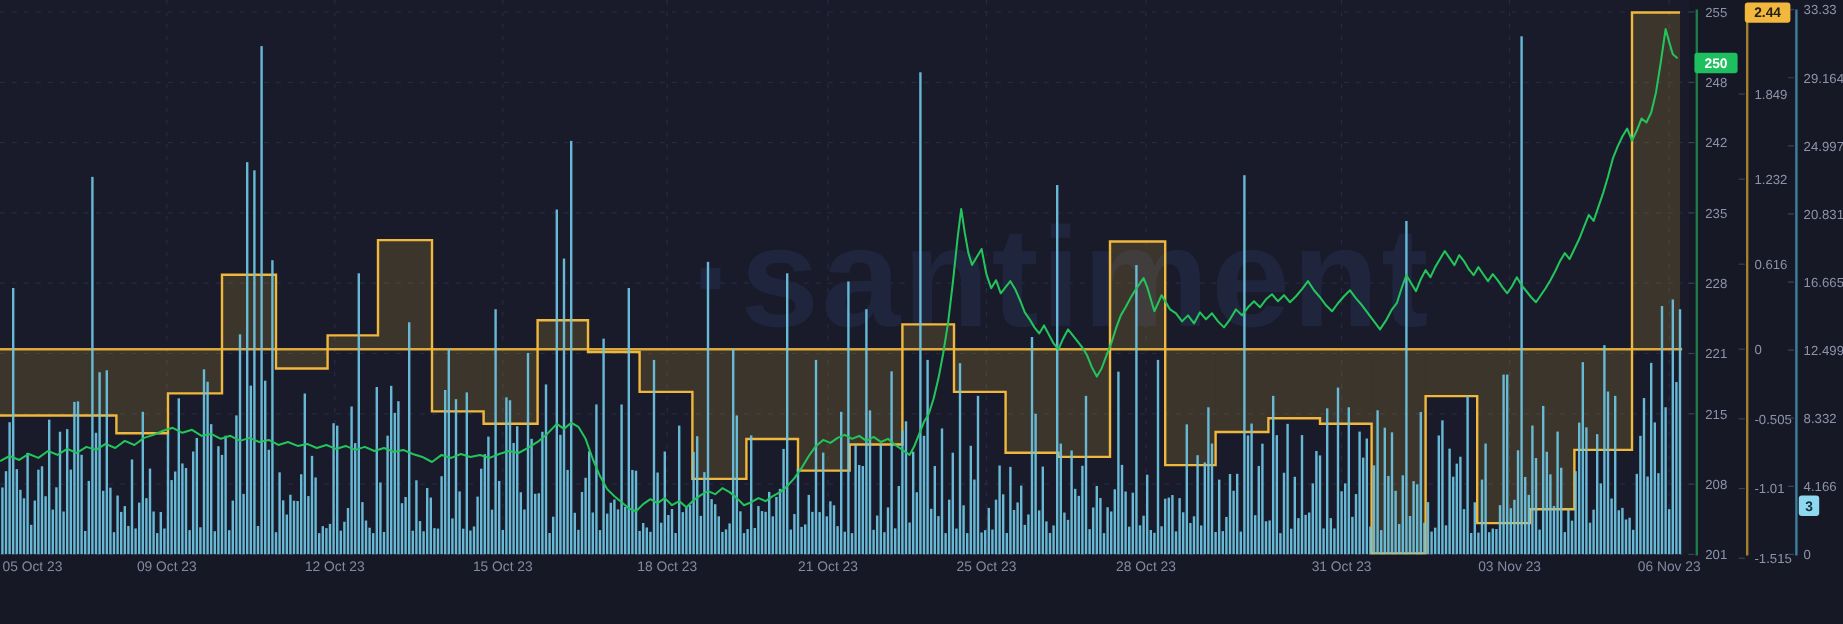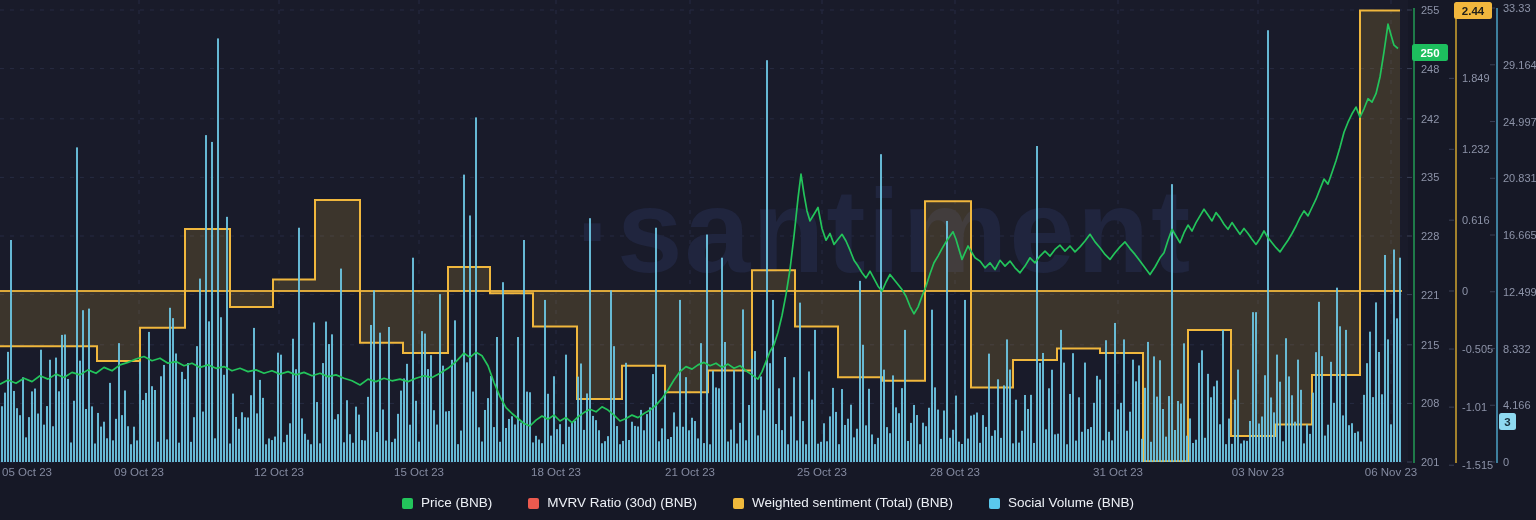--- a/index.html
+++ b/index.html
@@ -639,31 +639,13 @@
         <text x="556" y="476" font-size="11.5" fill="#848aa0" text-anchor="middle">18 Oct 23</text>
         <text x="690" y="476" font-size="11.5" fill="#848aa0" text-anchor="middle">21 Oct 23</text>
         <text x="822" y="476" font-size="11.5" fill="#848aa0" text-anchor="middle">25 Oct 23</text>
         <text x="955" y="476" font-size="11.5" fill="#848aa0" text-anchor="middle">28 Oct 23</text>
         <text x="1118" y="476" font-size="11.5" fill="#848aa0" text-anchor="middle">31 Oct 23</text>
         <text x="1258" y="476" font-size="11.5" fill="#848aa0" text-anchor="middle">03 Nov 23</text>
         <text x="1391" y="476" font-size="11.5" fill="#848aa0" text-anchor="middle">06 Nov 23</text>
       </g>
   </svg>
 
-  <div class="legend" id="legend">
-      <div class="legend-item">
-        <span class="legend-swatch" style="background: rgb(35, 196, 91);"></span>
-        <span class="legend-label">Price (BNB)</span>
-      </div>
-      <div class="legend-item">
-        <span class="legend-swatch" style="background: rgb(236, 90, 79);"></span>
-        <span class="legend-label">MVRV Ratio (30d) (BNB)</span>
-      </div>
-      <div class="legend-item">
-        <span class="legend-swatch" style="background: rgb(240, 185, 60);"></span>
-        <span class="legend-label">Weighted sentiment (Total) (BNB)</span>
-      </div>
-      <div class="legend-item">
-        <span class="legend-swatch" style="background: rgb(90, 200, 236);"></span>
-        <span class="legend-label">Social Volume (BNB)</span>
-      </div>
-    </div>
 </div>
 
 </body></html>

